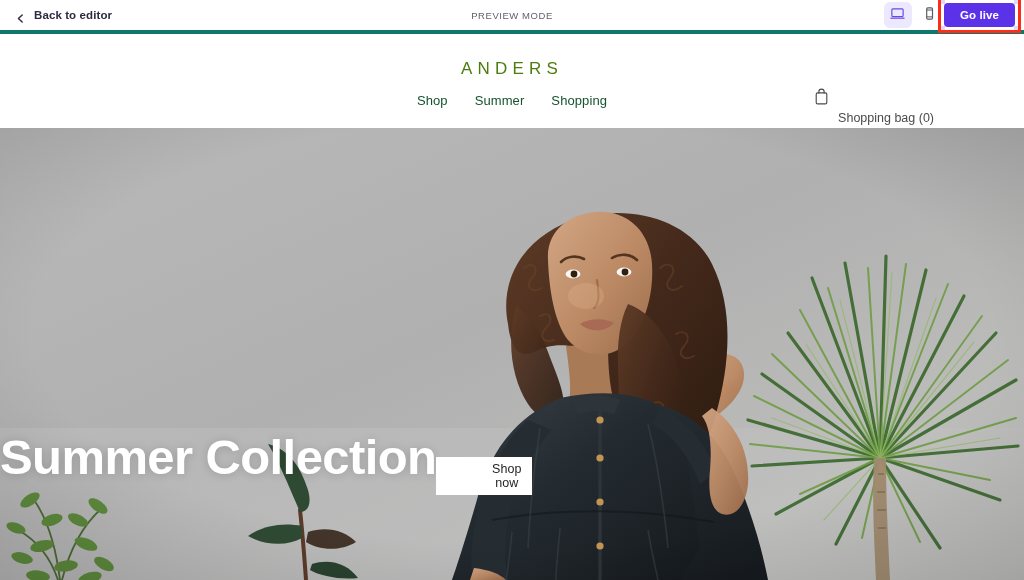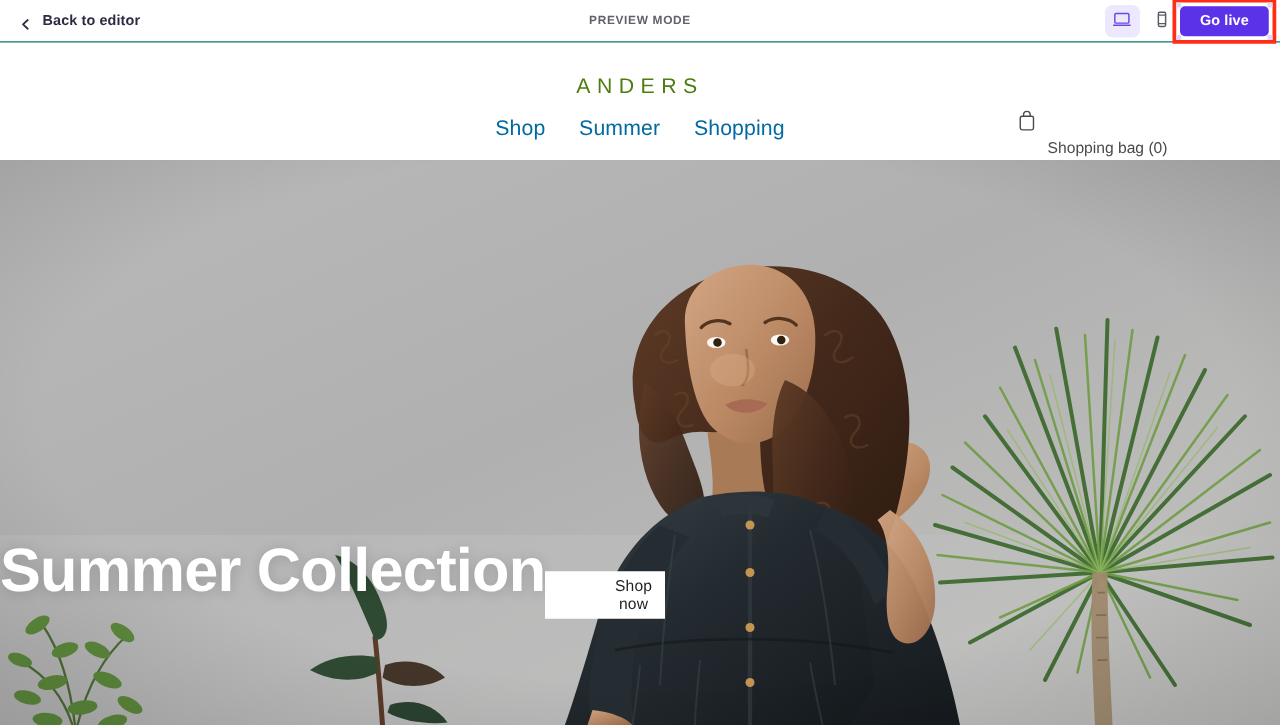--- a/index.html
+++ b/index.html
@@ -6,36 +6,36 @@
   html, body { width:1024px; height:580px; overflow:hidden; }
   body {
     font-family:"Liberation Sans", sans-serif;
     background:#ffffff;
     -webkit-font-smoothing:antialiased;
   }
 
   
   .editor-bar{
     position:absolute; top:0; left:0; width:1024px; height:34px;
-    background:#ffffff; border-bottom:1px solid #0f766e;
+    background:#ffffff; border-bottom:4px solid #0f766e;
     display:flex; align-items:center; z-index:40;
   }
   .back-btn{
     display:flex; align-items:center; gap:9px;
     margin-left:16px; cursor:pointer; background:none; border:none;
     font-family:"Liberation Sans", sans-serif;
   }
   .back-chevron{ width:9px; height:9px; display:block; }
   .back-label{
     font-size:11.5px; font-weight:bold; color:#2b2b42;
     letter-spacing:.1px; white-space:nowrap;
   }
   .preview-mode{
     position:absolute; left:0; right:0; text-align:center;
-    font-size:9.5px; font-weight:bold; color:#61616e;
+    font-size:9.5px; font-weight:normal; color:#61616e;
     letter-spacing:.55px; pointer-events:none;
   }
   .bar-right{
     margin-left:auto; display:flex; align-items:center;
     height:100%; padding-right:0; position:relative; z-index:45;
   }
   .device-btn{
     width:28px; height:26px; border-radius:6px; border:none;
     background:transparent; display:flex; align-items:center;
     justify-content:center; cursor:pointer;
@@ -70,21 +70,21 @@
   .logo{
     position:absolute; left:0; right:0; top:25px; text-align:center;
     font-size:17px; font-weight:500; color:#4d7c0f;
     letter-spacing:5.2px;
   }
   .site-nav{
     position:absolute; left:0; right:0; top:59px;
     display:flex; justify-content:center; gap:27px;
   }
   .nav-link{
-    font-size:17px; color:#0369a1; text-decoration:none;
+    font-size:13px; color:#14532d; text-decoration:none;
     cursor:pointer; letter-spacing:.1px;
   }
   .cart{
     position:absolute; right:90px; top:39px;
     display:flex; align-items:center; gap:8px; cursor:pointer;
   }
   .cart-label{ font-size:12.5px; color:#4a4a4a; white-space:nowrap;margin-top:38px; }
 
   
   .hero{

